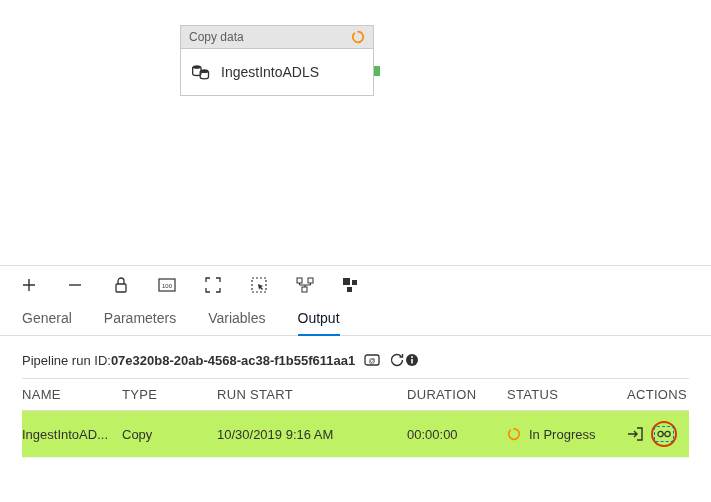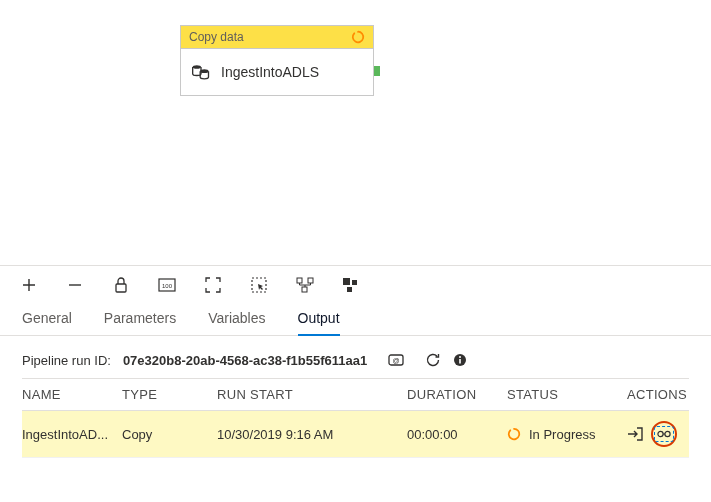--- a/index.html
+++ b/index.html
@@ -21,21 +21,21 @@
   }
   .activity-node {
     position: absolute;
     left: 180px;
     top: 25px;
     width: 194px;
     border: 1px solid #c8c8c8;
     background: #fff;
   }
   .activity-header {
-    background: #fde047;
+    background: #e5e5e5;
     border-bottom: 1px solid #c8c8c8;
     padding: 4px 8px;
     display: flex;
     align-items: center;
     justify-content: space-between;
     font-size: 12px;
     color: #605e5c;
   }
   .activity-header .status-icon { color: #ff8c00; display:inline-flex; }
   .activity-body {
@@ -74,21 +74,20 @@
     font-size: 14px;
     color: #605e5c;
     border-bottom: 1px solid #e1dfdd;
   }
   .tab { padding-bottom: 8px; cursor: pointer; }
   .tab.active { color: #0f172a; border-bottom: 2px solid #0078d4; margin-bottom:-1px; font-weight:500;}
   .runid-row {
     padding: 16px 22px 10px 22px;
     display: flex;
     align-items: center;
-    gap: 12px;
     font-size: 13px;
   }
   .runid-row .id { font-weight: 700; }
   .runid-row .ibtn { cursor: pointer; color:#323130; display:inline-flex; }
   .table {
     width: 100%;
     padding: 0 22px 10px 22px;
   }
   .thead, .trow {
     display: grid;
@@ -98,21 +97,21 @@
   .thead {
     font-size: 13px;
     letter-spacing: 0.3px;
     color: #4b4b4b;
     padding: 8px 0;
     border-top: 1px solid #e1dfdd;
     border-bottom: 1px solid #e1dfdd;
   }
   .trow {
     padding: 10px 0;
-    background: #fef9c3;
+    background: #bef264;
     font-size: 13px;
     border-bottom: 1px solid #f1f1f1;
   }
   .status-cell { display:flex; align-items:center; gap:8px; }
   .status-cell .spin { color:#ff8c00; display:inline-flex; }
   .actions-cell { display:flex; gap:8px; align-items:center; }
   .glasses-wrap {
     border: 2px solid #d83b01;
     border-radius: 50%;
     width: 26px; height: 26px;

